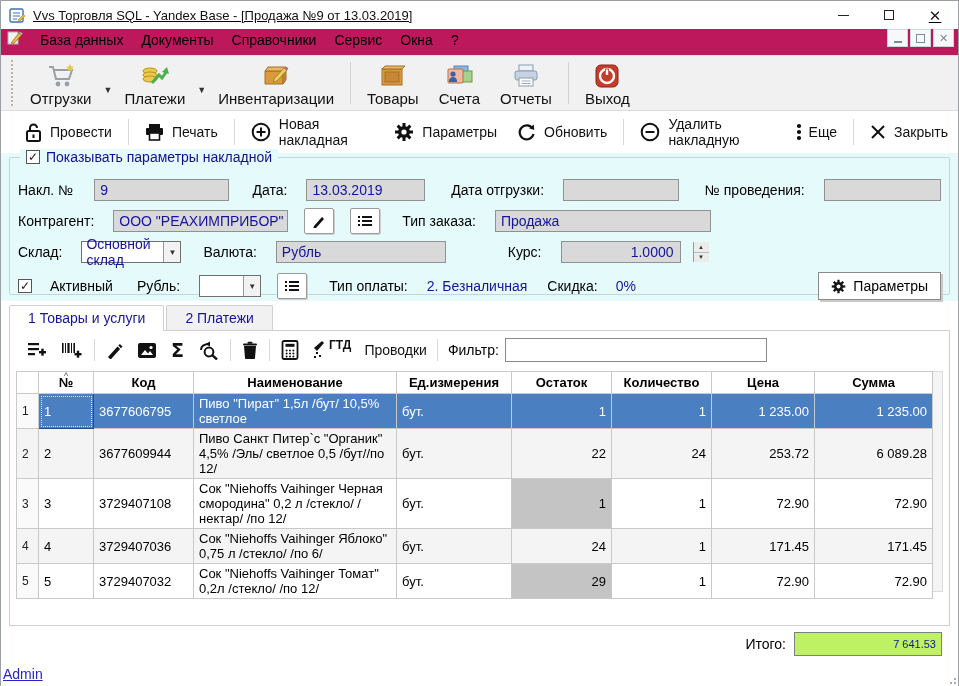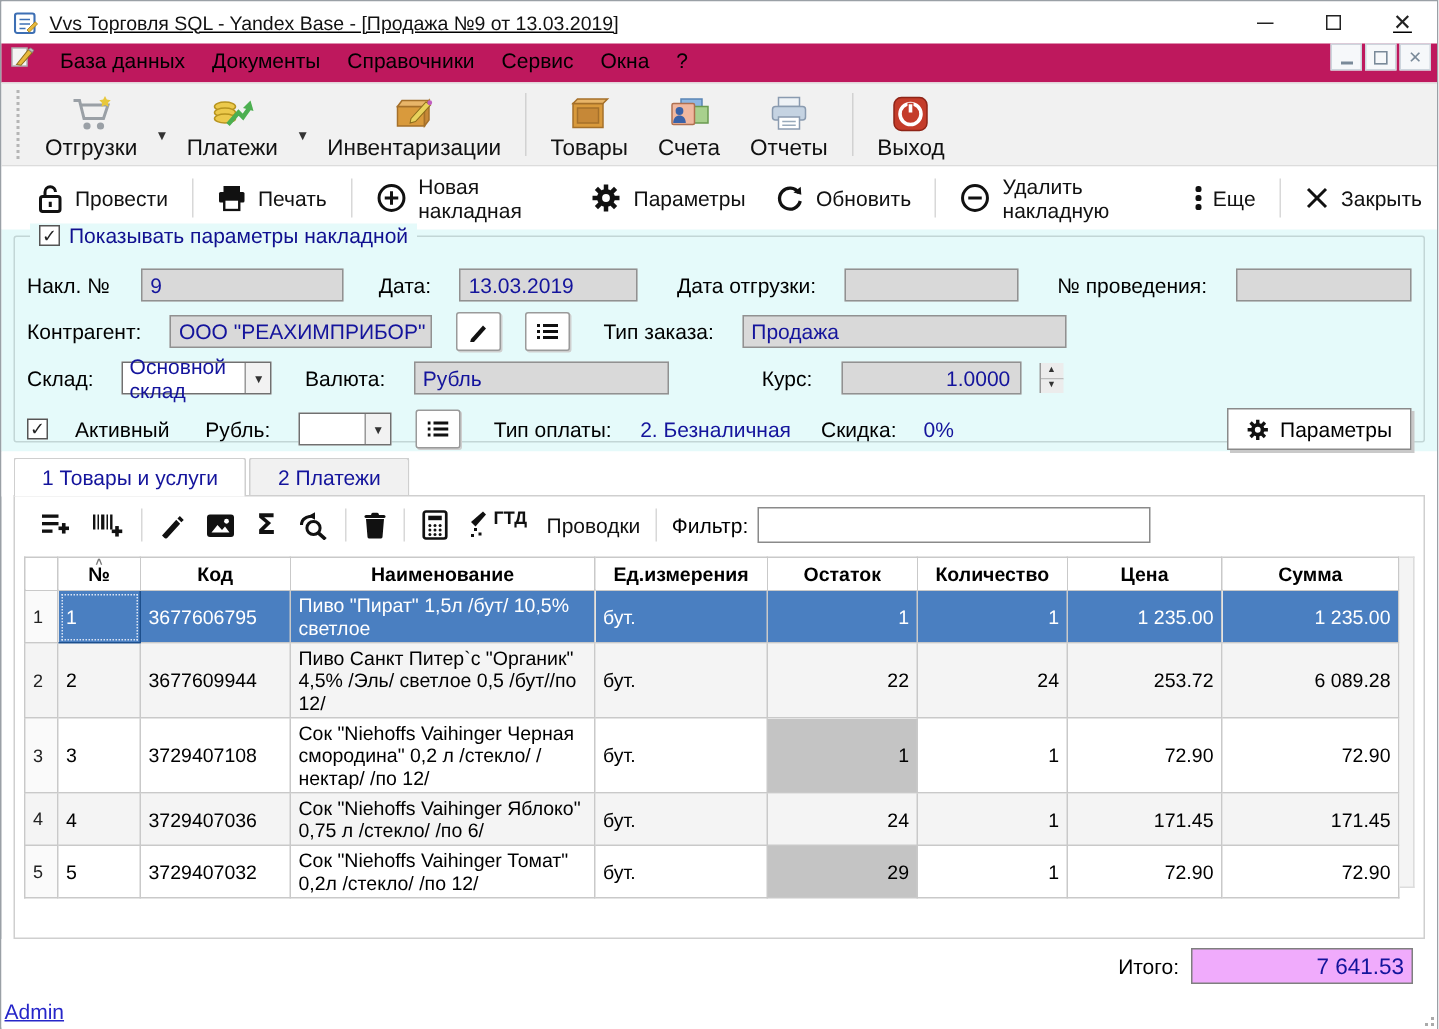--- a/index.html
+++ b/index.html
@@ -90,21 +90,21 @@
   tr.selected td { background:#4a7fc1; color:#fff; }
   tr.selected td.gut { background:#fafafa; color:#222; }
   tr.selected td.stock { background:#4a7fc1; }
   tr.selected td.focus { outline:1.5px dotted #dce6f5; outline-offset:-3px; border:1px solid #1d4f8c; }
   .sort-caret { position:absolute; top:-2px; left:50%; transform:translateX(-50%); font-size:8px; color:#777; }
   .vscroll { width:13px; background:#f4f4f4; border:1px solid #dcdcdc; border-left:none; }
   .grid-row-h2 { height:32px; } .grid-row-h3 { height:48px; }
 
   
   .totals { height:36px; display:flex; align-items:center; justify-content:flex-end; padding-right:16px; gap:8px; background:#fff; flex:0 0 auto; }
-  .totals .field { width:148px; height:24px; font-size:15px; background:#f0abfc; border:1px solid #7f7f7f; }
+  .totals .field { width:148px; height:24px; font-size:11px; background:#bef264; border:1px solid #7f7f7f; }
   .totals .plabel { font-size:14px; }
   .statusbar { height:24px; display:flex; align-items:center; padding:0 6px 0 2px; background:#fff; flex:0 0 auto; position:relative; }
   .admin-link { font-size:14px; color:#2626c9; text-decoration:underline; cursor:pointer; }
   .resize-grip { position:absolute; right:2px; bottom:2px; width:10px; height:10px; }
   .resize-grip::before { content:""; position:absolute; right:0; bottom:0; width:2px; height:2px; background:#aaa; box-shadow:-4px 0 #aaa, 0 -4px #aaa; }
 
   svg { display:block; }
 </style>
 </head>
 <body>

